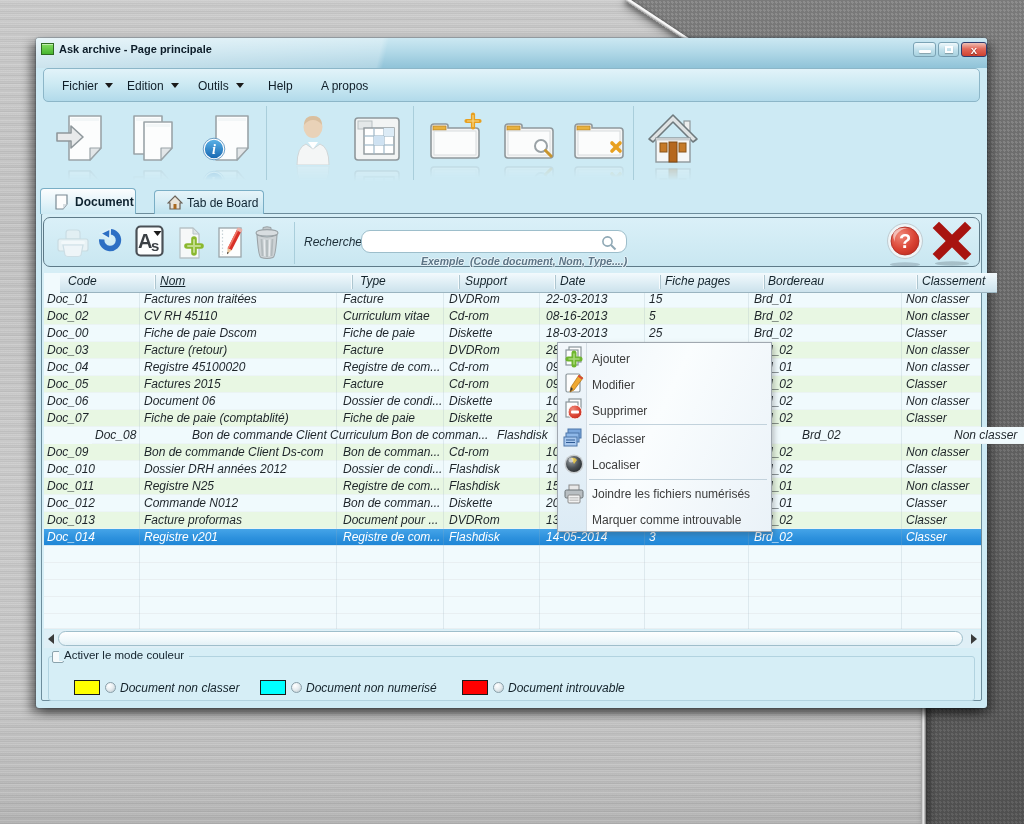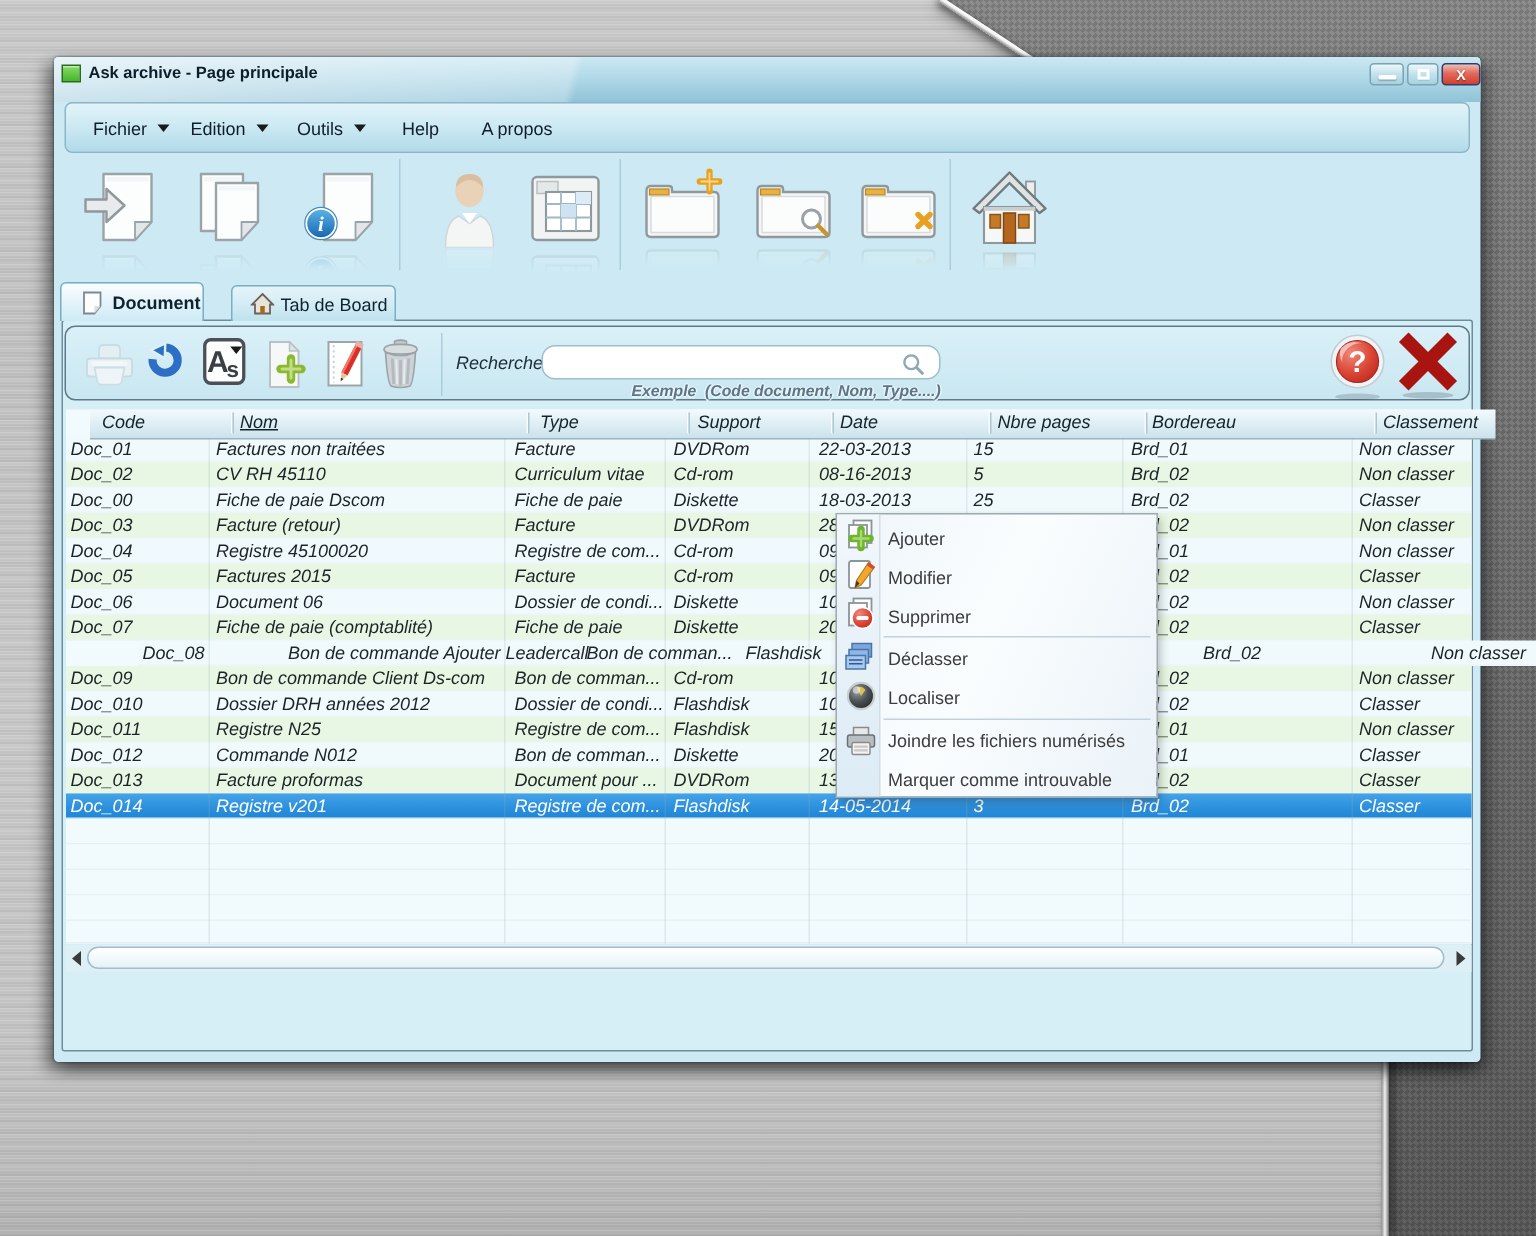--- a/index.html
+++ b/index.html
@@ -563,21 +563,21 @@
           <div class="c" style="left:100px;">Fiche de paie (comptablité)</div>
           <div class="c" style="left:299px;">Fiche de paie</div>
           <div class="c" style="left:405px;">Diskette</div>
           <div class="c" style="left:502px;">20-03-2013</div>
           <div class="c" style="left:605px;">9</div>
           <div class="c" style="left:710px;">Brd_02</div>
           <div class="c" style="left:862px;">Classer</div>
         </div>
         <div class="row white" style="top:154.0px;margin-left:48px;">
           <div class="c" style="left:3px;">Doc_08</div>
-          <div class="c" style="left:100px;">Bon de commande Ajouter Leadercall</div>
+          <div class="c" style="left:100px;">Bon de commande Client Curriculum</div>
           <div class="c" style="left:299px;">Bon de comman...</div>
           <div class="c" style="left:405px;">Flashdisk</div>
           <div class="c" style="left:502px;">13-07-2013</div>
           <div class="c" style="left:605px;">6</div>
           <div class="c" style="left:710px;">Brd_02</div>
           <div class="c" style="left:862px;">Non classer</div>
         </div>
         <div class="row alt" style="top:171.0px;">
           <div class="c" style="left:3px;">Doc_09</div>
           <div class="c" style="left:100px;">Bon de commande Client Ds-com</div>
@@ -644,39 +644,52 @@
         <div class="vline2" style="left:495px;"></div>
         <div class="vline2" style="left:600px;"></div>
         <div class="vline2" style="left:704px;"></div>
         <div class="vline2" style="left:857px;"></div>
         <div id="ghead">
           <div class="hc" style="left:8px;">Code</div>
           <div class="hc" style="left:100px;text-decoration:underline;">Nom</div>
           <div class="hc" style="left:300px;">Type</div>
           <div class="hc" style="left:405px;">Support</div>
           <div class="hc" style="left:500px;">Date</div>
-          <div class="hc" style="left:605px;">Nbre pages</div>
+          <div class="hc" style="left:605px;">Fiche pages</div>
           <div class="hc" style="left:708px;">Bordereau</div>
           <div class="hc" style="left:862px;">Classement</div>
           <div class="hsep" style="left:95px;"></div>
           <div class="hsep" style="left:292px;"></div>
           <div class="hsep" style="left:399px;"></div>
           <div class="hsep" style="left:495px;"></div>
           <div class="hsep" style="left:600px;"></div>
           <div class="hsep" style="left:704px;"></div>
           <div class="hsep" style="left:857px;"></div>
         </div>
       </div>
 
       <div id="hscroll">
         <div class="sarrow" id="sleft"></div>
         <div id="hthumb"></div>
         <div class="sarrow" id="sright"></div>
       </div>
 
+      <div id="groupbox">
+        <div id="cb"></div>
+        <div id="cbl">Activer le mode couleur</div>
+        <div class="legend-box" style="left:25px; background:#ffff00;"></div>
+        <div class="radio" style="left:56px;"></div>
+        <div class="ltext" style="left:71px;">Document non classer</div>
+        <div class="legend-box" style="left:211px; background:#00ffff;"></div>
+        <div class="radio" style="left:242px;"></div>
+        <div class="ltext" style="left:257px;">Document non numerisé</div>
+        <div class="legend-box" style="left:413px; background:#ff0000;"></div>
+        <div class="radio" style="left:444px;"></div>
+        <div class="ltext" style="left:459px;">Document introuvable</div>
+      </div>
     </div>
   </div>
 
   <div id="ctxmenu">
     <div id="ctxgutter"></div>
     <div class="cmi" style="top:9px;">Ajouter</div>
     <div class="cmi" style="top:35px;">Modifier</div>
     <div class="cmi" style="top:61px;">Supprimer</div>
     <div class="csep" style="top:81px;"></div>
     <div class="cmi" style="top:89px;">Déclasser</div>

